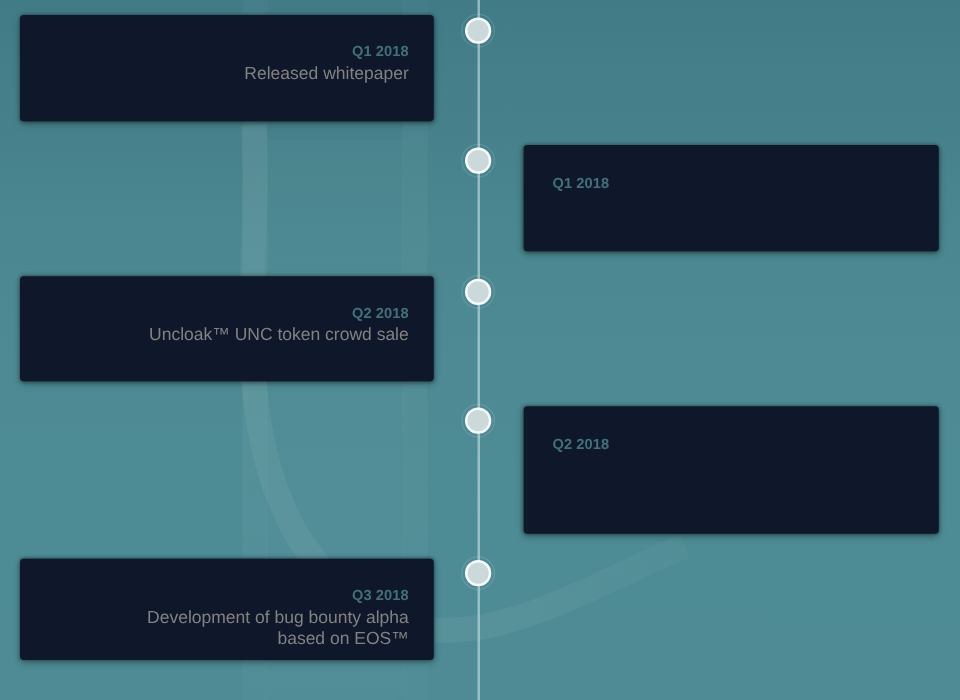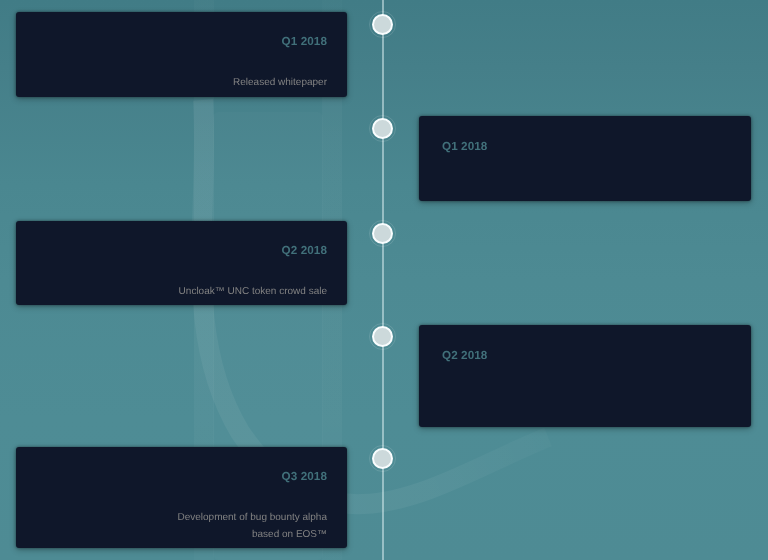--- a/index.html
+++ b/index.html
@@ -21,21 +21,21 @@
              box-sizing:border-box;border:1.5px solid rgba(255,255,255,0.13);}
   .dot .ring{position:absolute;left:0;top:0;width:21px;height:21px;border-radius:50%;
              box-sizing:border-box;border:2px solid #f9fdfe;background:#ccd9db;}
 
   .card{position:absolute;box-sizing:border-box;background:#0f172a;border-radius:3px;
         box-shadow:0 0 3px rgba(0,0,0,0.45), 0 2px 6px rgba(0,0,0,0.28);z-index:4;}
   .card.left {text-align:right;padding:23px 20px 0 20px;}
   .card.right{text-align:left; padding:24px 20px 0 23px;}
 
   .q{transform:translateZ(0);font-size:11.7px;font-weight:700;color:#41707a;letter-spacing:0.08px;}
-  .d{transform:translateZ(0);font-size:10px;color:#828282;line-height:17px;margin-top:26px;}
+  .d{transform:translateZ(0);font-size:14px;color:#828282;line-height:17px;margin-top:2px;}
   .line{display:block;white-space:pre;}
 </style>
 </head>
 <body>
 
 <div id="stage">
 
   <div class="bg"></div>
 
   <svg class="deco" width="768" height="560" viewBox="0 0 768 560">
@@ -101,21 +101,21 @@
       </div>
       <div class="card left" style="left: 16px; top: 221px; width: 331px; height: 84px;">
         <div class="q">Q2 2018</div>
         <div class="d">
           <span class="line">Uncloak™ UNC token crowd sale</span>
         </div>
       </div>
       <div class="card right" style="left: 419px; top: 325px; width: 332px; height: 102px;">
         <div class="q">Q2 2018</div>
       </div>
-      <div class="card left" style="left: 16px; top: 447px; width: 331px; height: 101px;">
+      <div class="card left" style="left: 16px; top: 447px; width: 331px; height: 81px;">
         <div class="q">Q3 2018</div>
         <div class="d">
           <span class="line">Development of bug bounty alpha</span>
           <span class="line">based on EOS™</span>
         </div>
       </div>
     </div>
 </div>
 
 </body></html>

